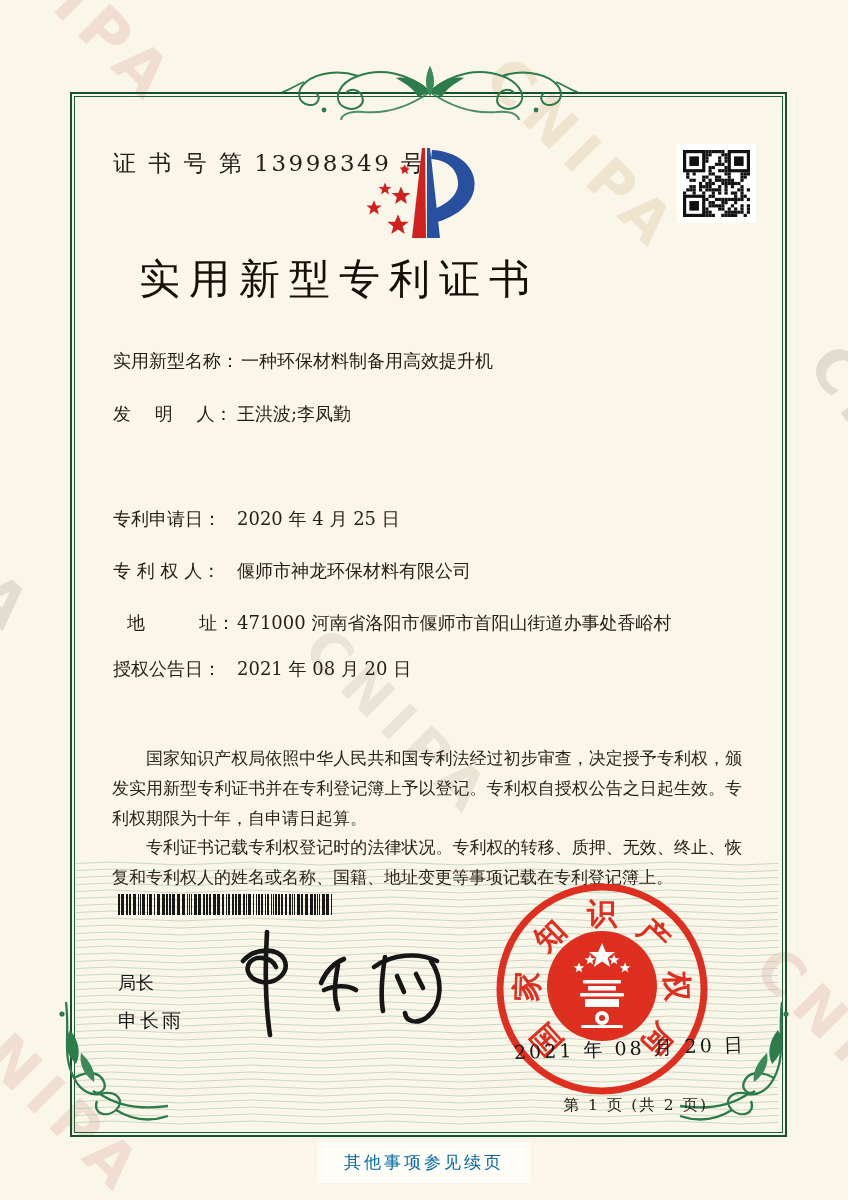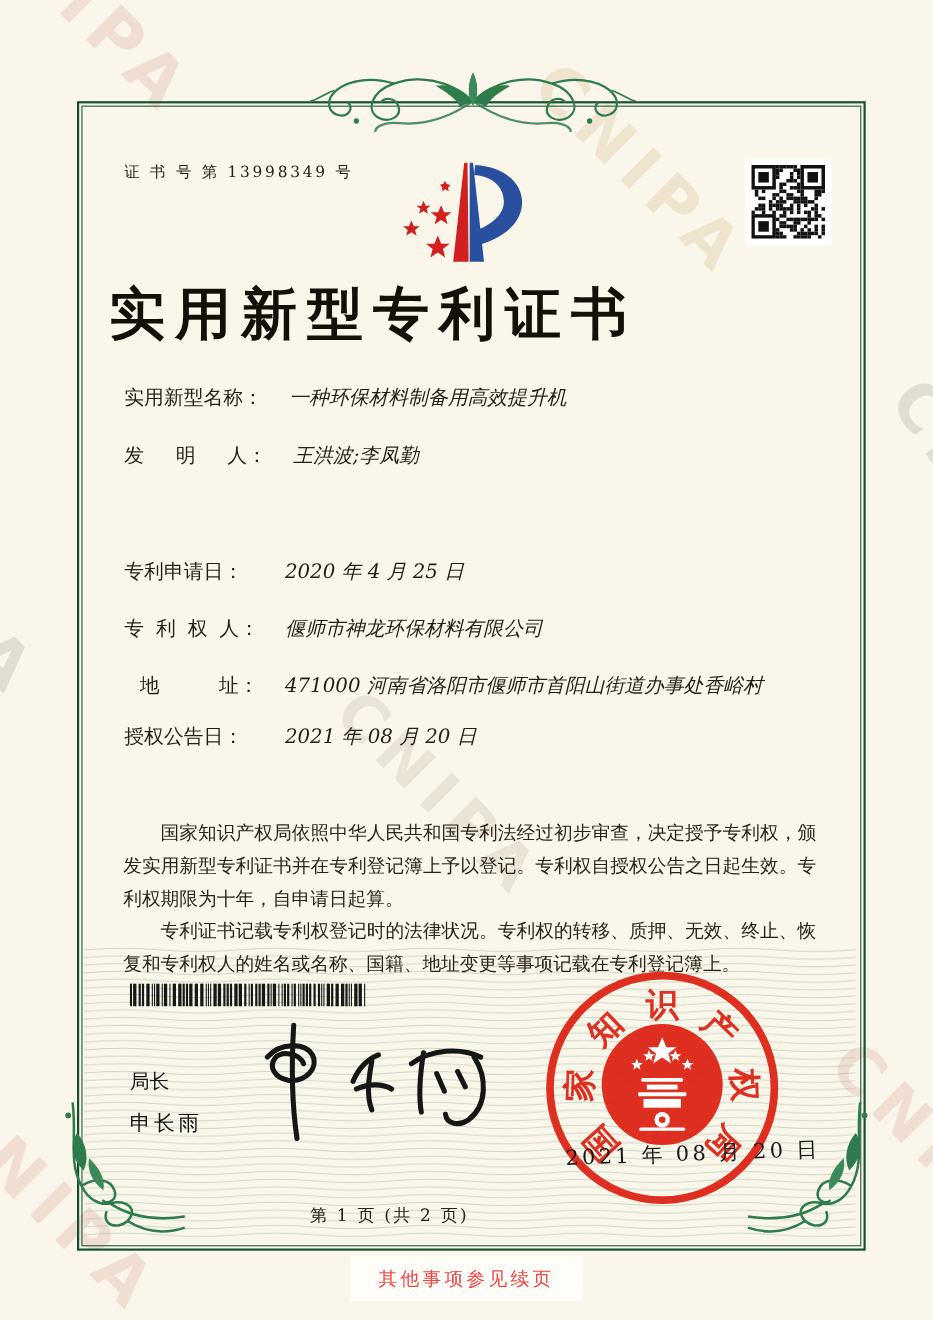--- a/index.html
+++ b/index.html
@@ -13,30 +13,30 @@
   .wm.gray{color:rgba(150,146,136,0.25);}
 
   
   .frame{position:absolute;left:70px;top:92px;width:713px;height:1041px;border:2.5px solid #17502f;}
   .frame .inner{position:absolute;left:2px;top:2px;right:2px;bottom:2px;border:1px solid #1c5c38;}
 
   
   .flourish{position:absolute;pointer-events:none;}
 
   
-  .cert-no{position:absolute;left:113px;top:148px;font-size:14px;letter-spacing:2.5px;color:#26201a;}
+  .cert-no{position:absolute;left:113px;top:148px;font-size:23px;letter-spacing:2.5px;color:#26201a;}
   .logo{position:absolute;left:356px;top:136px;}
   .qr{position:absolute;left:677px;top:144px;width:79px;height:79px;background:#fff;padding:0;}
   .qr svg{position:absolute;left:6px;top:6px;}
-  .title{position:absolute;left:0;top:252px;width:678px;text-align:center;font-size:51px;font-weight:bold;letter-spacing:9px;color:#141008;}
+  .title{position:absolute;left:0;top:252px;width:678px;text-align:center;font-size:41px;font-weight:normal;letter-spacing:9px;color:#141008;}
 
   
   .row{position:absolute;left:113px;font-size:18px;white-space:nowrap;color:#241e16;}
-  .row .lbl{display:inline-block;min-width:122px;font-family:Liberation Mono, monospace;}
-  .row .val{margin-left:24px;font-style:italic;}
+  .row .lbl{display:inline-block;min-width:122px;}
+  .row .val{margin-left:2px;}
   .row .pair2{position:absolute;left:335px;top:0;white-space:nowrap;}
 
   
   .body-text{position:absolute;left:112px;top:699px;width:630px;font-size:17px;line-height:1.75;color:#2b2317;margin-top:45px;}
   .body-text p{margin:0;text-indent:2em;text-align:justify;}
 
   
   .waves{position:absolute;left:76px;top:860px;width:702px;height:266px;}
 
   
@@ -45,22 +45,22 @@
   
   .sig-role{position:absolute;left:118px;top:971px;font-family:"DejaVu Sans","Liberation Sans",sans-serif;font-size:18px;color:#151515;}
   .sig-name{position:absolute;left:118px;top:1008px;font-family:"DejaVu Sans","Liberation Sans",sans-serif;font-size:19px;letter-spacing:3px;color:#151515;}
   .signature{position:absolute;left:225px;top:926px;}
 
   
   .seal{position:absolute;left:489px;top:878px;opacity:0.95;}
   .seal-date{position:absolute;left:514px;top:1036px;font-size:19px;letter-spacing:3px;color:#161616;transform:rotate(-2deg);font-weight:500;}
 
   
-  .page-info{position:absolute;left:0;top:1095px;width:708px;text-align:center;font-size:15.5px;letter-spacing:2px;color:#25201a;}
-  .note-box{position:absolute;left:50%;top:1142px;transform:translateX(-50%);background:#fffdf8;padding:9px 26px;font-size:17px;letter-spacing:3px;color:#ef4444;}
+  .page-info{position:absolute;left:0;top:1095px;width:708px;text-align:right;font-size:15.5px;letter-spacing:2px;color:#25201a;}
+  .note-box{position:absolute;left:50%;top:1142px;transform:translateX(-50%);background:#fffdf8;padding:9px 26px;font-size:17px;letter-spacing:3px;color:#0369a1;}
 </style>
 </head>
 <body>
 
 <div class="page">
 
   <div class="wm rose" style="left:-55px;top:-35px;font-size:62px;">CNIPA</div>
   <div class="wm rose" style="left:770px;top:-20px;font-size:58px;">CNIPA</div>
   <div class="wm tan" style="left:460px;top:120px;font-size:58px;">CNIPA</div>
   <div class="wm gray" style="left:-190px;top:500px;font-size:60px;">CNIPA</div>

